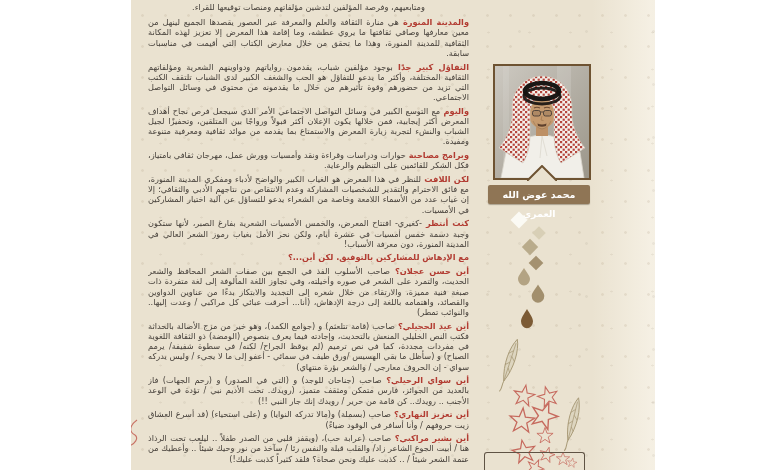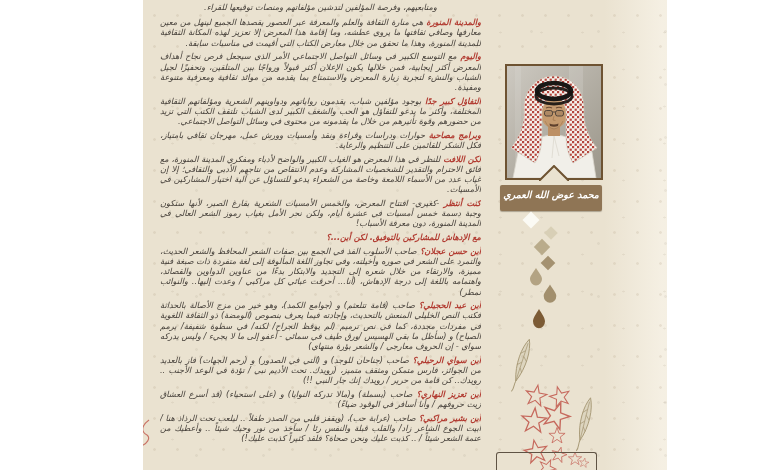--- a/index.html
+++ b/index.html
@@ -1,48 +1,47 @@
 <!DOCTYPE html>
 <html lang="ar"><head>
 <meta charset="utf-8">
 <style>
   html,body{margin:0;padding:0;}
   body{
     width:780px;height:470px;overflow:hidden;background:#ffffff;
     font-family:"DejaVu Sans", sans-serif;position:relative;
   }
   .paper{
-    position:absolute;left:143px;top:0;width:524px;height:470px;overflow:hidden;
+    position:absolute;left:131px;top:0;width:524px;height:470px;overflow:hidden;
     background-color:#eae2d0;
     background-image:
       radial-gradient(rgba(150,128,96,.14) 1px, transparent 1.4px),
       radial-gradient(rgba(120,100,78,.10) 1px, transparent 1.2px),
       radial-gradient(rgba(90,75,60,.07) 1.4px, transparent 1.8px),
       linear-gradient(to right, rgba(0,0,0,0) 88%, rgba(246,241,229,.9) 99%);
     background-size:23px 31px, 41px 37px, 67px 53px, 100% 100%;
     background-position:0 0, 9px 14px, 20px 5px, 0 0;
-    font-style:italic;
   }
   .text-col{
     position:absolute;left:17px;top:2px;width:321px;height:470px;overflow:hidden;
     direction:rtl;text-align:justify;color:#46403a;
     font-size:8.2px;line-height:10.2px;
   }
   .intro-line{margin:0 0 5px 0;text-align:center;}
   .para{margin:0 0 3.5px 0;}
   .lead{font-weight:bold;}
   .lead.red{color:#b23c32;}
   .photo-frame{
     position:absolute;left:362px;top:64px;width:94px;height:112px;
     border:2px solid #6e5332;background:#b7b2a7;box-sizing:content-box;
   }
   .photo-frame svg{display:block;}
   .photo-notch{position:absolute;left:50%;bottom:-3px;transform:translateX(-50%);}
   .author-label{
-    position:absolute;left:357px;top:185px;width:102px;height:26px;
+    position:absolute;left:357px;top:185px;width:102px;height:19px;
     background:#8f7555;color:#ffffff;font-weight:bold;font-size:9.5px;
     line-height:19px;text-align:center;direction:rtl;border-radius:2px;
     box-shadow:0 1px 1px rgba(60,45,25,.35);
   }
   .decor{position:absolute;}
   .partial-box{
     position:absolute;left:353px;top:452px;width:99px;height:30px;
     border:1.2px solid #5f5344;border-bottom:none;border-radius:3px 3px 0 0;
     background:transparent;
   }
@@ -50,22 +49,22 @@
 </style>
 </head>
 <body>
 
 <div class="paper">
 
   <div class="text-col">
     <p class="intro-line">ومتابعيهم، وفرصة المؤلفين لتدشين مؤلفاتهم ومنصات توقيعها للقراء.</p>
 
   <p class="para"><span class="lead red">والمدينة المنورة </span>هي منارة الثقافة والعلم والمعرفة عبر العصور يقصدها الجميع لينهل من معين معارفها وصافي ثقافتها ما يروي عطشه، وما إقامة هذا المعرض إلا تعزيز لهذه المكانة الثقافية للمدينة المنورة، وهذا ما تحقق من خلال معارض الكتاب التي أقيمت في مناسبات سابقة.</p>
+      <p class="para"><span class="lead red">التفاؤل كبير جدًا </span>بوجود مؤلفين شباب، يقدمون رواياتهم ودواوينهم الشعرية ومؤلفاتهم الثقافية المختلفة، وأكثر ما يدعو للتفاؤل هو الحب والشغف الكبير لدى الشباب تلتقف الكتب التي تزيد من حضورهم وقوة تأثيرهم من خلال ما يقدمونه من محتوى في وسائل التواصل الاجتماعي.</p>
       <p class="para"><span class="lead red">واليوم </span>مع التوسع الكبير في وسائل التواصل الاجتماعي الأمر الذي سيجعل فرص نجاح أهداف المعرض أكثر إيجابية، فمن خلالها يكون الإعلان أكثر قبولاً ورواجًا بين المتلقين، وتحفيزًا لجيل الشباب والنشء لتجربة زيارة المعرض والاستمتاع بما يقدمه من موائد ثقافية ومعرفية متنوعة ومفيدة.</p>
-      <p class="para"><span class="lead red">التفاؤل كبير جدًا </span>بوجود مؤلفين شباب، يقدمون رواياتهم ودواوينهم الشعرية ومؤلفاتهم الثقافية المختلفة، وأكثر ما يدعو للتفاؤل هو الحب والشغف الكبير لدى الشباب تلتقف الكتب التي تزيد من حضورهم وقوة تأثيرهم من خلال ما يقدمونه من محتوى في وسائل التواصل الاجتماعي.</p>
       <p class="para"><span class="lead red">وبرامج مصاحبة </span>حوارات ودراسات وقراءة ونقد وأمسيات وورش عمل، مهرجان ثقافي بامتياز، فكل الشكر للقائمين على التنظيم والرعاية.</p>
       <p class="para"><span class="lead red">لكن اللافت </span>للنظر في هذا المعرض هو الغياب الكبير والواضح لأدباء ومفكري المدينة المنورة، مع فائق الاحترام والتقدير للشخصيات المشاركة وعدم الانتقاص من نتاجهم الأدبي والثقافي؛ إلا إن غياب عدد من الأسماء اللامعة وخاصة من الشعراء يدعو للتساؤل عن آلية اختيار المشاركين في الأمسيات.</p>
       <p class="para"><span class="lead red">كنت أنتظر </span>-كغيري- افتتاح المعرض، والخمس الأمسيات الشعرية بفارغ الصبر، لأنها ستكون وجبة دسمة خمس أمسيات في عشرة أيام، ولكن نحر الأمل بغياب رموز الشعر العالي في المدينة المنورة، دون معرفة الأسباب!</p>
       <p class="para"><span class="lead red">مع الإدهاش للمشاركين بالتوفيق. لكن أين...؟ </span></p>
       <p class="para"><span class="lead red">أين حسن عجلان؟ </span>صاحب الأسلوب الفذ في الجمع بين صفات الشعر المحافظ والشعر الحديث، والتمرد على الشعر في صوره وأخيلته، وفي تجاوز اللغة المألوفة إلى لغة متفردة ذات صبغة فنية مميزة، والارتقاء من خلال شعره إلى التجديد والابتكار بدءًا من عناوين الدواوين والقصائد، واهتمامه باللغة إلى درجة الإدهاش، (أنا... أحرقت عبائي كل مراكبي / وعدت إليها.. والنوائب تمطر)</p>
       <p class="para"><span class="lead red">أين عيد الحجيلي؟ </span>صاحب (قامة تتلعثم) و (جوامع الكمد)، وهو خير من مزج الأصالة بالحداثة فكتب النص الخليلي المنعش بالتحديث، وإجادته فيما يعرف بنصوص (الومضة) ذو الثقافة اللغوية في مفردات مجددة، كما في نص ترميم (لم يوقظ الجراح/ لكنه/ في سطوة شفيفة/ يرمم الصباح) و (سأظل ما بقي الهسيس /ورق طيف في سمائي - أعفو إلى ما لا يجيء / وليس يدركه سواي - إن الحروف معارجي / والشعر بؤرة منتهاي)</p>
       <p class="para"><span class="lead red">أين سواي الرحيلي؟ </span>صاحب (جناحان للوجد) و (التي في الصدور) و (رحم الجهات) فاز بالعديد من الجوائز، فارس متمكن ومثقف متميز، (رويدك. تحت الأديم نبي / تؤدة في الوعد الأجنب .. رويدك.. كن قامة من حرير / رويدك إنك جار النبي !!)</p>
       <p class="para"><span class="lead red">أين تعزيز النهاري؟ </span>صاحب (بسملة) و(مالا تدركه النوايا) و (على استحياء) (قد أسرع العشاق زيت حروفهم / وأنا أسافر في الوقود ضياءً)</p>
       <p class="para"><span class="lead red">أين بشير مراكبي؟ </span>صاحب (عرابة حب)، (ويقفز قلبي من الصدر طفلاً .. ليلعب تحت الرذاذ هنا / أبيت الجوع الشاعر زاد/ والقلب قبلة والنفس رئا / سآخذ من نور وحيك شيئاً .. وأعطيك من عتمة الشعر شيئاً / .. كذبت عليك ونحن صحاة؟ فلقد كثيراً كذبت عليك!)</p>
     </div>

